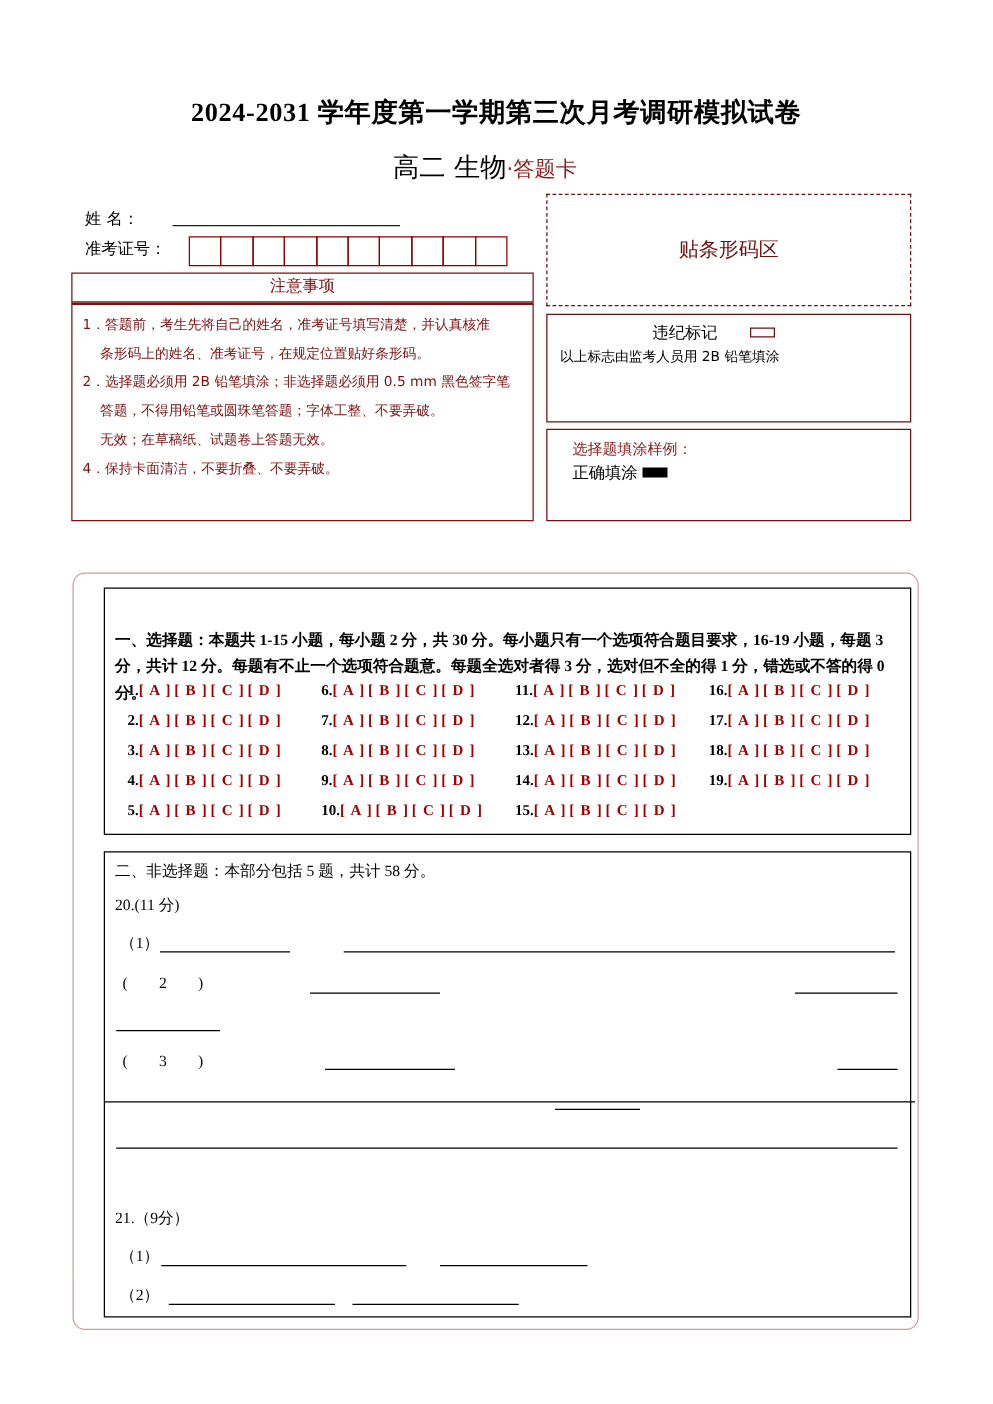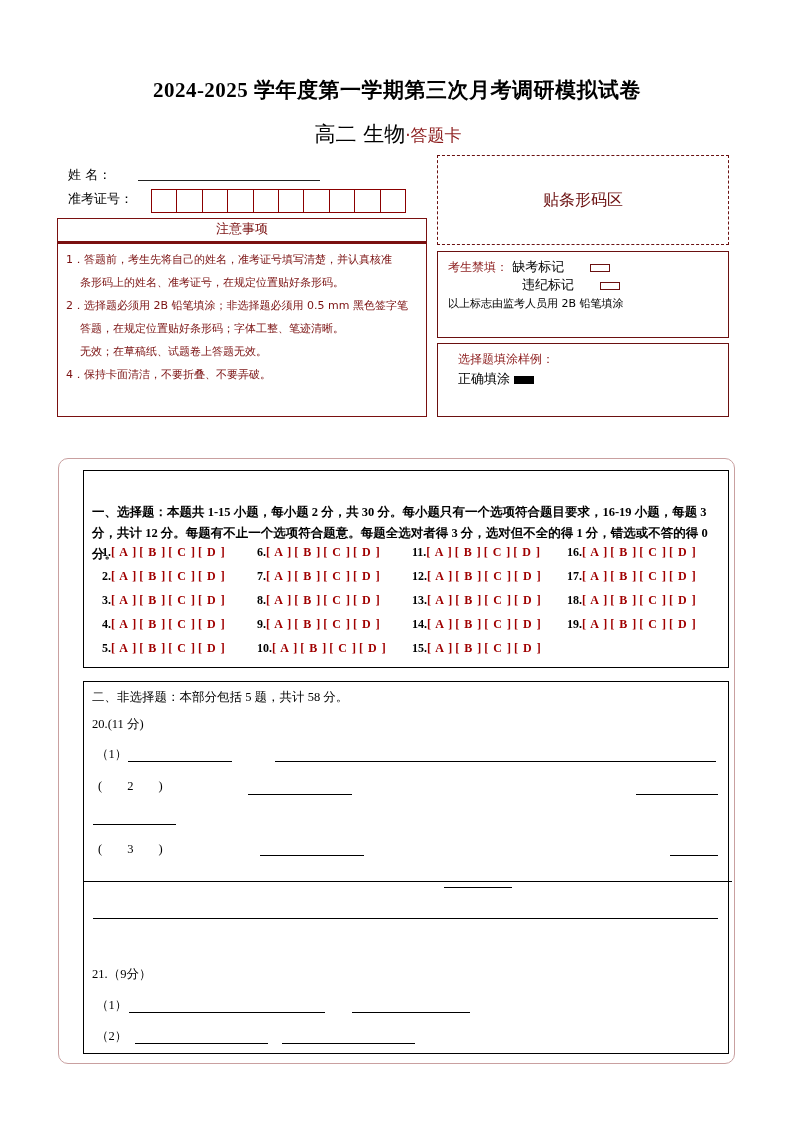--- a/index.html
+++ b/index.html
@@ -47,21 +47,21 @@
   .ch .opt { color: #a00000; letter-spacing: 1px; margin-right: 2px; }
 
   .sec2 { left: 83px; top: 681px; width: 646px; height: 373px; border: 1px solid #000; }
   .sec2-head { position: absolute; left: 8px; top: 7px; font-size: 12.5px; font-weight: normal; font-family: "Liberation Serif", "DejaVu Serif", serif; text-align: center; }
   .q-label { position: absolute; font-size: 12.5px; font-family: "Liberation Serif", "DejaVu Serif", serif; }
   .line { position: absolute; height: 1px; background: #000; }
 </style>
 </head>
 <body>
 
-<div class="abs main-title">2024-2025 学年度第一学期第三次月考调研模拟试卷</div>
+<div class="abs main-title">2024-2031 学年度第一学期第三次月考调研模拟试卷</div>
 <div class="abs sub-title">
   <span>高二  生物</span><span class="red">·答题卡</span>
 </div>
 
 <div class="abs field-label" style="left:68px; top:166px;">姓      名：</div>
 <div class="abs name-line"></div>
 <div class="abs field-label" style="left:68px; top:190px;">准考证号：</div>
 <div class="abs id-boxes">
   <div class="id-box"></div>
   <div class="id-box"></div>
@@ -76,38 +76,33 @@
 </div>
 
 <div class="abs notice-head">注意事项</div>
 <div class="abs notice-body">
   <div class="notice-item">
     <span>1．答题前，考生先将自己的姓名，准考证号填写清楚，并认真核准</span>
     <span class="indent">条形码上的姓名、准考证号，在规定位置贴好条形码。</span>
   </div>
   <div class="notice-item">
     <span>2．选择题必须用 2B 铅笔填涂；非选择题必须用 0.5 mm 黑色签字笔</span>
-    <span class="indent">答题，在规定位置贴好条形码；字体工整、笔迹清晰。</span>
+    <span class="indent">答题，不得用铅笔或圆珠笔答题；字体工整、不要弄破。</span>
   </div>
   <div class="notice-item">
     <span class="indent">无效；在草稿纸、试题卷上答题无效。</span>
   </div>
   <div class="notice-item">
     <span>4．保持卡面清洁，不要折叠、不要弄破。</span>
   </div>
 </div>
 
 <div class="abs barcode">贴条形码区</div>
 
 <div class="abs forbid">
-  <div class="mark" style="line-height:18px;">
-    <span class="lbl">考生禁填：</span>
-    <span>缺考标记</span>
-    <span class="mark-box"></span>
-  </div>
   <div class="mark" style="line-height:18px; padding-left:74px;">
     <span>违纪标记</span>
     <span class="mark-box"></span>
   </div>
   <div class="note">以上标志由监考人员用 2B 铅笔填涂</div>
 </div>
 
 <div class="abs sample">
   <div class="lbl">选择题填涂样例：</div>
   <div class="row">

